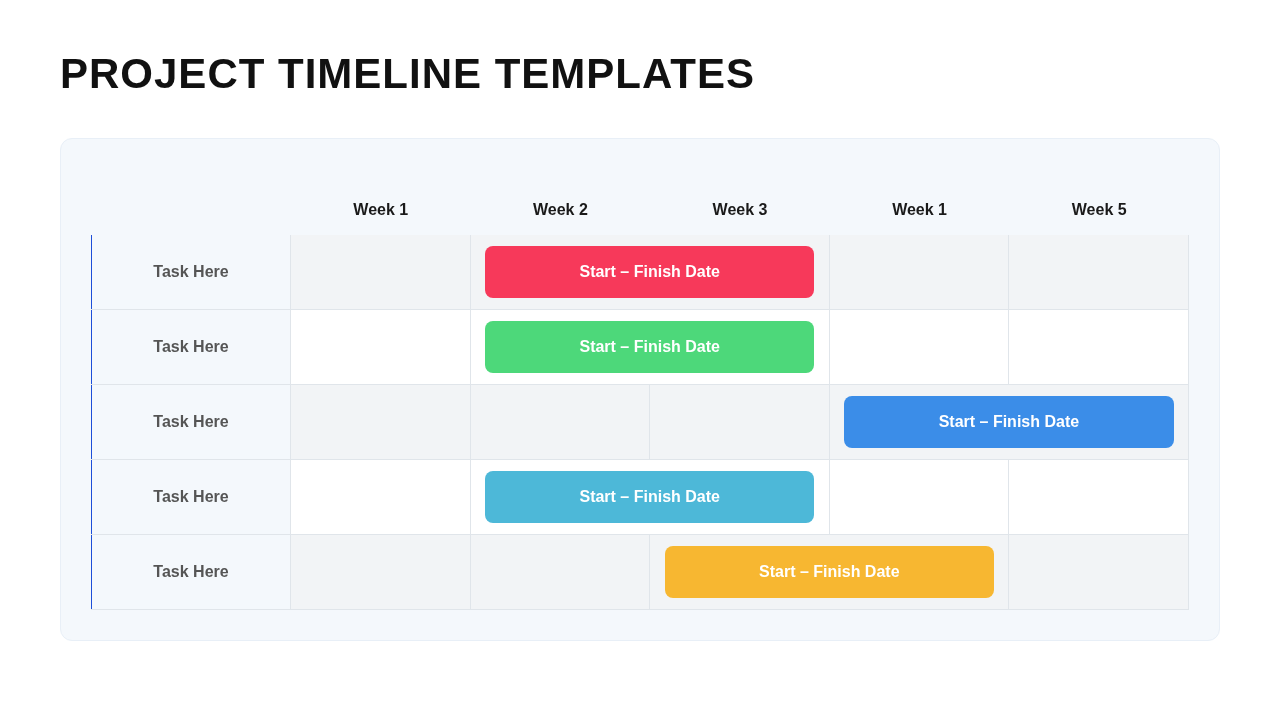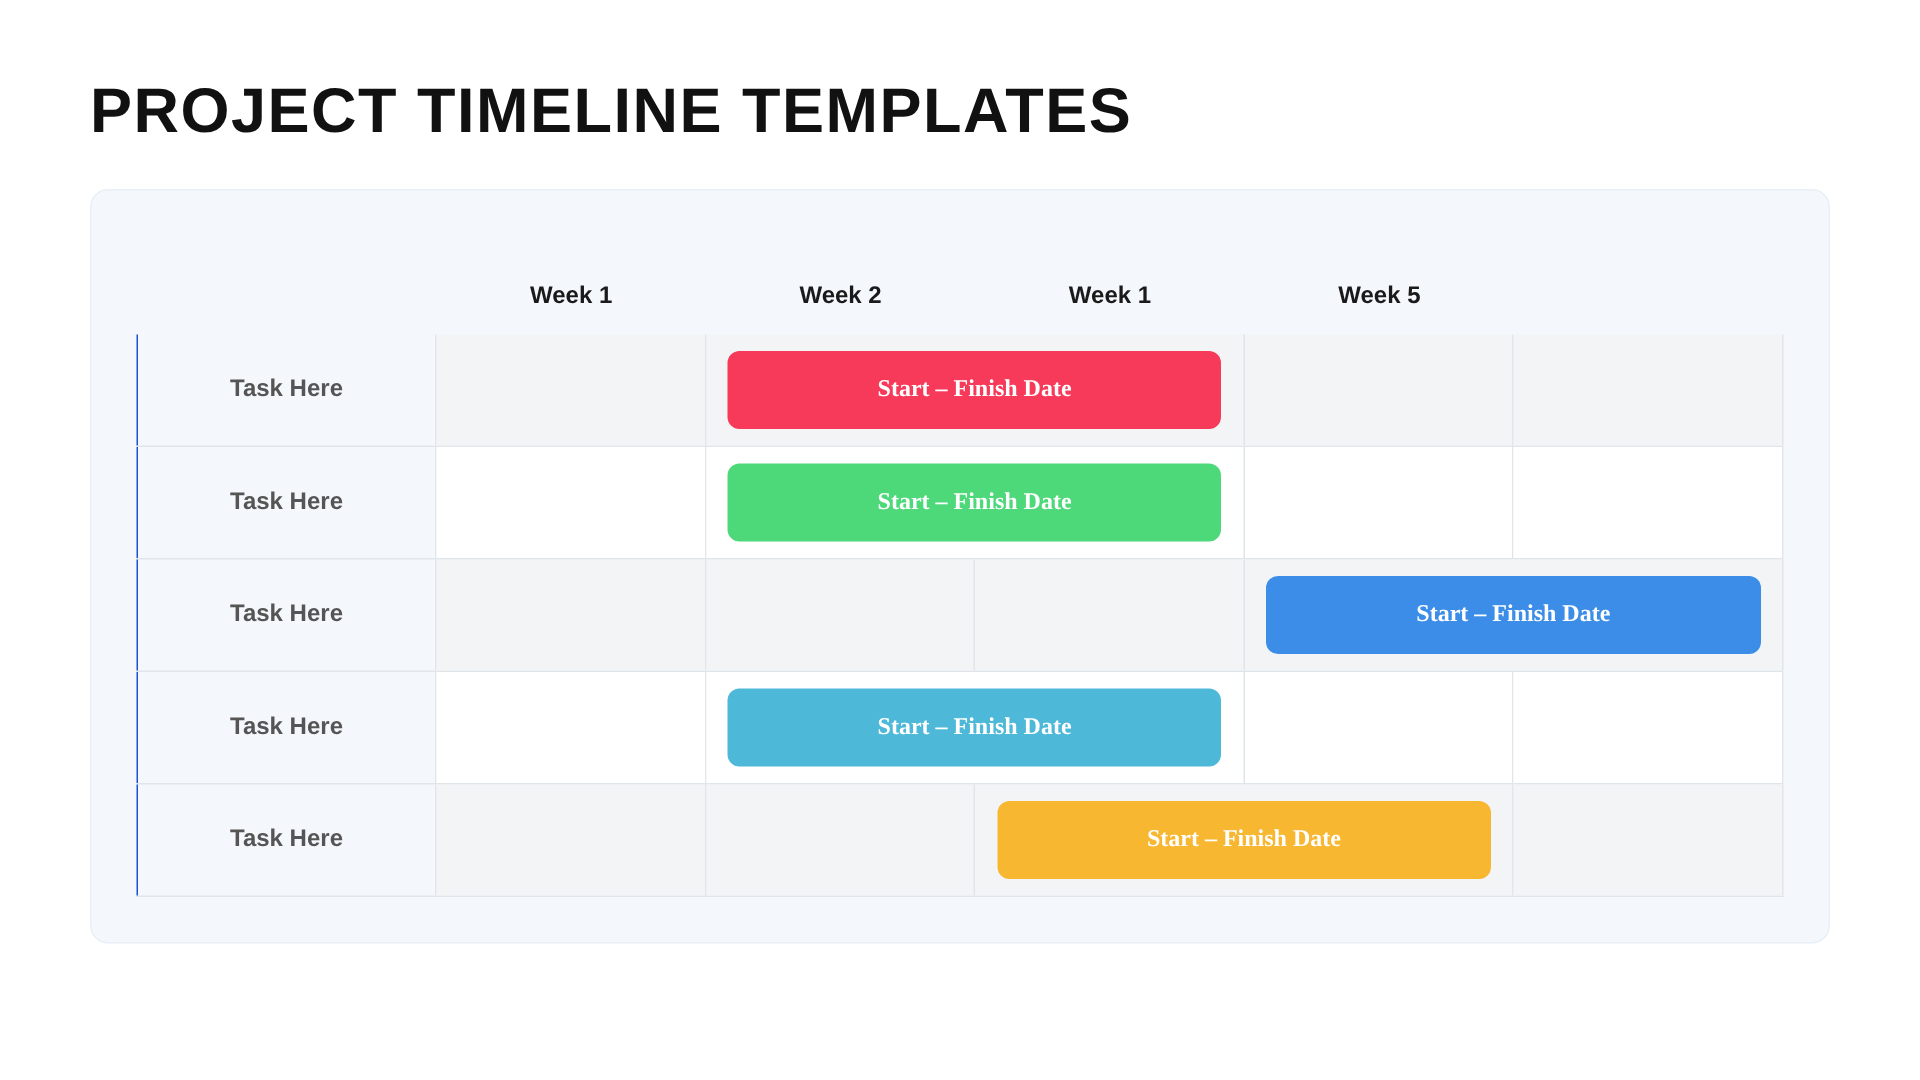--- a/index.html
+++ b/index.html
@@ -25,21 +25,21 @@
       font-size: 15px;
       font-weight: 400;
       margin-bottom: 6px;
     }
 
     .page-title {
       font-size: 42px;
       font-weight: 900;
       color: #111111;
       letter-spacing: 1px;
-      margin-bottom: 28px;
+      margin-bottom: 40px;
     }
 
     .timeline-card {
       background: #f4f8fc;
       border-radius: 12px;
       padding: 30px 30px 30px 30px;
       border: 1px solid #e8eff7;
     }
 
     .task-label {
@@ -61,21 +61,20 @@
       border-radius: 8px;
       display: flex;
       align-items: center;
       justify-content: center;
       color: #ffffff;
       font-size: 16px;
       font-weight: 700;
       height: 52px;
       width: 92%;
       cursor: default;
-      font-family: Liberation Serif, serif;
     }
 
     .bar-pink {
       background: #f7395a;
     }
 
     .bar-green {
       background: #4dd87a;
     }
 
@@ -143,20 +142,21 @@
 
 <div class="page-container">
   <div class="page-title">PROJECT TIMELINE TEMPLATES</div>
 
   <div class="timeline-card">
 
     <div class="header-row-div">
       <div class="header-col"></div>
       <div class="header-col">Week 1</div>
       <div class="header-col">Week 2</div>
+      <div class="header-col">Week 3</div>
       <div class="header-col">Week 1</div>
       <div class="header-col">Week 5</div>
     </div>
 
     <div class="row-wrapper shaded">
       <div class="grid-cell">
         <span class="task-label">Task Here</span>
       </div>
 
       <div class="grid-cell"></div>

